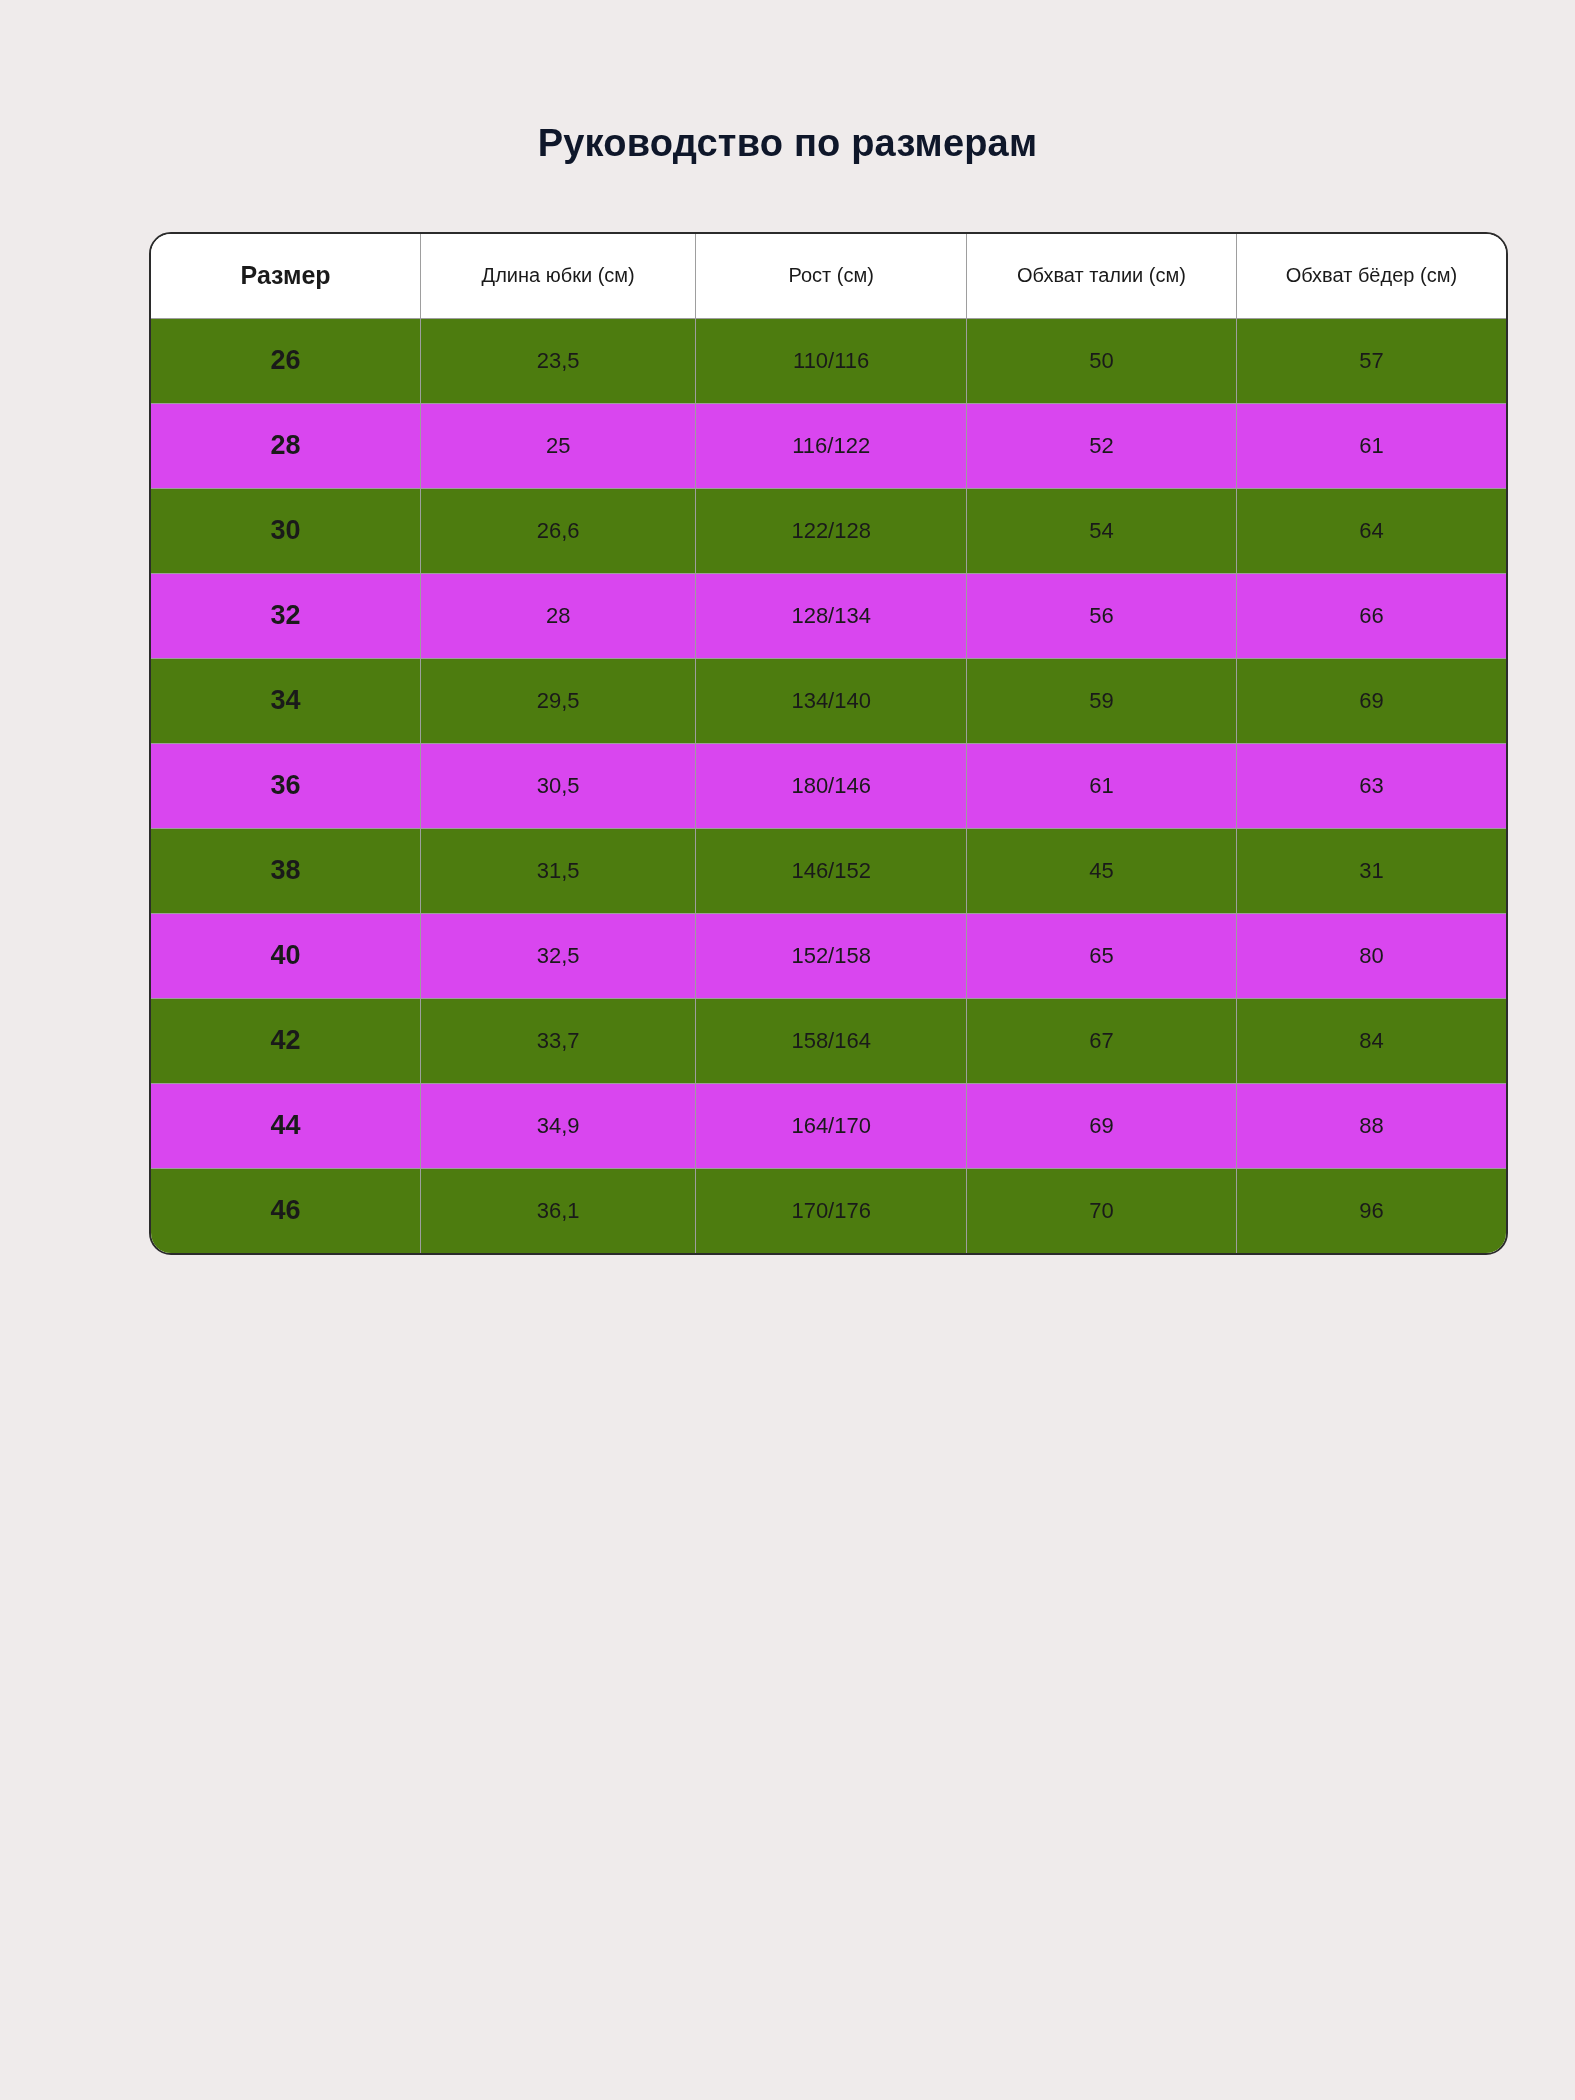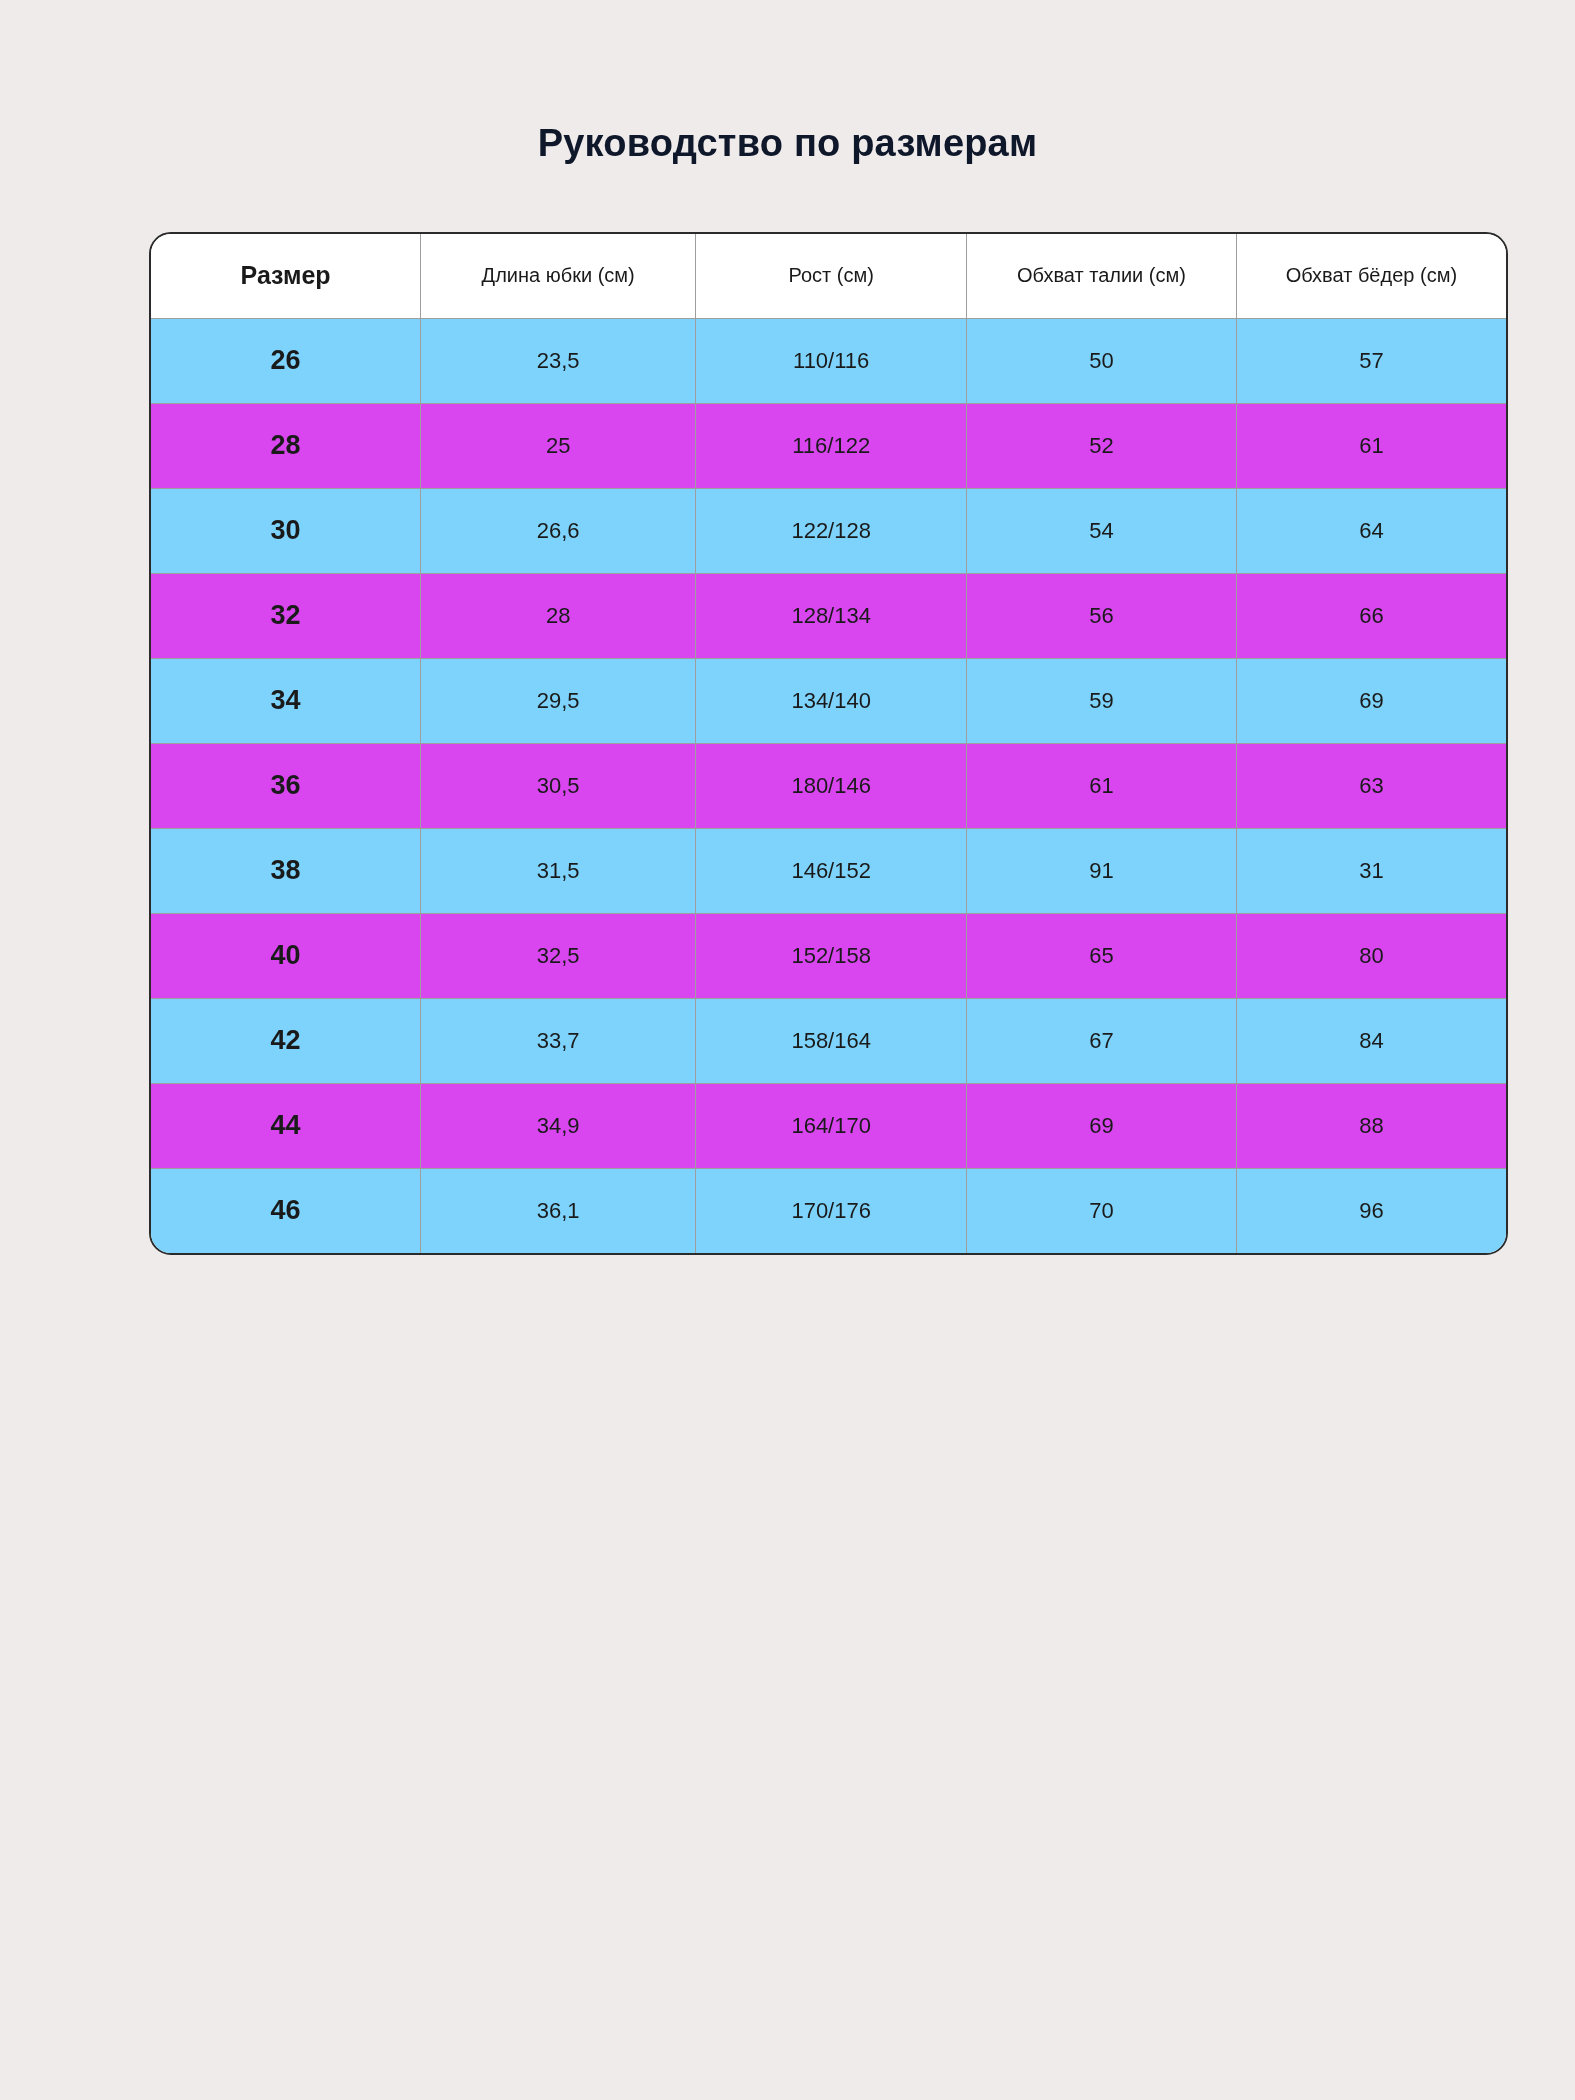--- a/index.html
+++ b/index.html
@@ -94,21 +94,21 @@
   tbody td:last-child { border-right: none; }
 
   tbody tr:last-child td { border-bottom: none; }
 
   tbody td.size-cell {
     font-weight: bold;
     font-size: 27px;
   }
 
   tbody tr.shaded td {
-    background: #7dd3fc;
+    background: #4d7c0f;
   }
   tbody tr.plain td {
     background: #d946ef;
   }
 </style>
 </head>
 <body>
 
 <div class="page">
 
@@ -172,21 +172,21 @@
           <td class="size-cell">36</td>
           <td>30,5</td>
           <td>180/146</td>
           <td>61</td>
           <td>63</td>
         </tr>
         <tr class="shaded">
           <td class="size-cell">38</td>
           <td>31,5</td>
           <td>146/152</td>
-          <td>91</td>
+          <td>45</td>
           <td>31</td>
         </tr>
         <tr class="plain">
           <td class="size-cell">40</td>
           <td>32,5</td>
           <td>152/158</td>
           <td>65</td>
           <td>80</td>
         </tr>
         <tr class="shaded">

